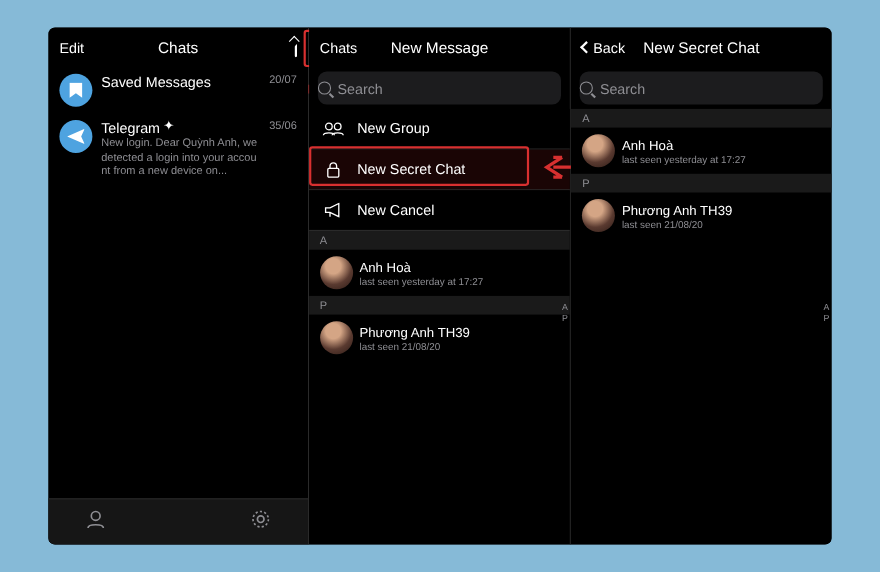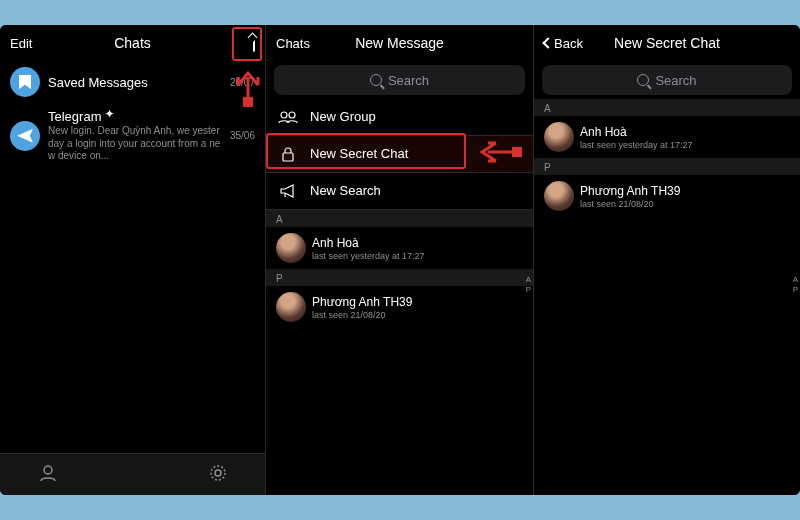--- a/index.html
+++ b/index.html
@@ -1,34 +1,34 @@
 <!DOCTYPE html>
 <html><head>
 <meta charset="utf-8">
 <style>
 *{box-sizing:border-box;margin:0;padding:0;font-family:-apple-system,Helvetica,Arial,sans-serif}
 body{background:#86bad7;width:800px;height:520px;overflow:hidden;display:flex;align-items:center;justify-content:center}
-.wrap{width:800px;height:470px;background:#000;display:flex;border-radius:6px;overflow:hidden;position:relative}
+.wrap{width:712px;height:470px;background:#000;display:flex;border-radius:6px;overflow:hidden;position:relative}
 .pane{height:100%;background:#000;position:relative;border-right:1px solid #2a2a2a}
 .pane:last-child{border-right:none}
 .p1{width:266px}.p2{width:268px}.p3{width:266px}
 .hdr{height:36px;display:flex;align-items:center;justify-content:space-between;padding:0 10px;color:#fff;font-size:14px}
 .hdr .ttl{font-weight:400;position:absolute;left:50%;transform:translateX(-50%)}
 .hdr .left,.hdr .right{color:#fff;font-size:13px}
 .icon-sq{width:18px;height:18px;border:1.5px solid #fff;border-radius:3px;position:relative}
 .icon-sq:after{content:"";position:absolute;width:6px;height:6px;border-top:1.5px solid #fff;border-right:1.5px solid #fff;transform:rotate(-45deg);right:-2px;top:-2px;background:#000}
-.row{display:flex;align-items:center;padding:6px 10px;gap:8px}
+.row{display:flex;align-items:flex-start;padding:6px 10px;gap:8px}
 .av{width:30px;height:30px;border-radius:50%;flex-shrink:0;display:flex;align-items:center;justify-content:center;overflow:hidden}
 .av.blue{background:#4ea3e0}
 .av.img{background:radial-gradient(circle at 40% 30%,#d4a585 25%,#5a3a30 60%,#2a1a15)}
 .txt{flex:1;min-width:0}
 .nm{color:#fff;font-size:13px;font-weight:500;display:flex;align-items:center;gap:3px}
 .sub{color:#8e8e93;font-size:10px;line-height:1.25;margin-top:1px;word-break:break-all}
 .tm{color:#8e8e93;font-size:10px}
-.search{margin:4px 8px;background:#1c1c1e;border-radius:8px;height:30px;display:flex;align-items:center;justify-content:center;gap:6px;color:#8e8e93;font-size:13px}
+.search{margin:4px 8px;background:#1c1c1e;border-radius:8px;height:30px;display:flex;align-items:center;justify-content:flex-start;gap:6px;color:#8e8e93;font-size:13px}
 .mag{width:12px;height:12px;border:1.5px solid #8e8e93;border-radius:50%;position:relative}
 .mag:after{content:"";position:absolute;width:5px;height:1.5px;background:#8e8e93;transform:rotate(45deg);right:-4px;bottom:-2px}
 .opt{display:flex;padding:10px 12px;gap:12px;color:#fff;font-size:13px;border-bottom:1px solid #2a2a2a;background:#000}
 .opt.hl{background:#1a0505}
 .oi{width:20px;height:16px;display:flex;align-items:center;justify-content:center;color:#fff}
 .sec{color:#8e8e93;font-size:10px;padding:4px 10px 2px;background:#1a1a1a}
 .contact{display:flex;align-items:center;padding:6px 10px;gap:6px}
 .cnm{color:#fff;font-size:12px;font-weight:500}
 .csub{color:#8e8e93;font-size:9px;margin-top:1px}
 .tabbar{position:absolute;bottom:0;left:0;right:0;height:42px;background:#161616;display:flex;align-items:center;justify-content:space-around;border-top:1px solid #2a2a2a}
@@ -66,21 +66,21 @@
     </div>
     <div class="row">
       <div class="av blue">
           <span class="plane"></span>
         </div>
       <div class="txt">
         <div class="nm">
             <span>Telegram</span>
             <span class="ver">✦</span>
           </div>
-        <div class="sub">New login. Dear Quỳnh Anh, we yesterday a login into your account from a new device on...</div>
+        <div class="sub">New login. Dear Quỳnh Anh, we detected a login into your account from a new device on...</div>
       </div>
       <div class="tm">35/06</div>
     </div>
     <div class="tabbar">
       <div class="tab"><svg width="20" height="20">
             <circle cx="10" cy="7" r="4" fill="none" stroke="#8e8e93" stroke-width="1.5"></circle>
             <path d="M3 18c0-4 14-4 14 0" fill="none" stroke="#8e8e93" stroke-width="1.5"></path>
           </svg></div>
       <div class="tab act"><span class="chatbub"></span></div>
       <div class="tab"><svg width="20" height="20">
@@ -125,21 +125,21 @@
           </svg>
         </span>
         <span>New Secret Chat</span>
       </div>
     <div class="opt">
         <span class="oi">
           <svg width="18" height="14">
             <path d="M2 5h4l8-4v12l-8-4H2z M6 9v4" fill="none" stroke="#fff" stroke-width="1.2"></path>
           </svg>
         </span>
-        <span>New Search</span>
+        <span>New Cancel</span>
       </div>
     <div class="sec">A</div>
     <div class="contact">
       <div class="av img"></div>
       <div>
           <div class="cnm">Anh Hoà</div>
           <div class="csub">last seen yesterday at 17:27</div>
         </div>
     </div>
     <div class="sec">P</div>

